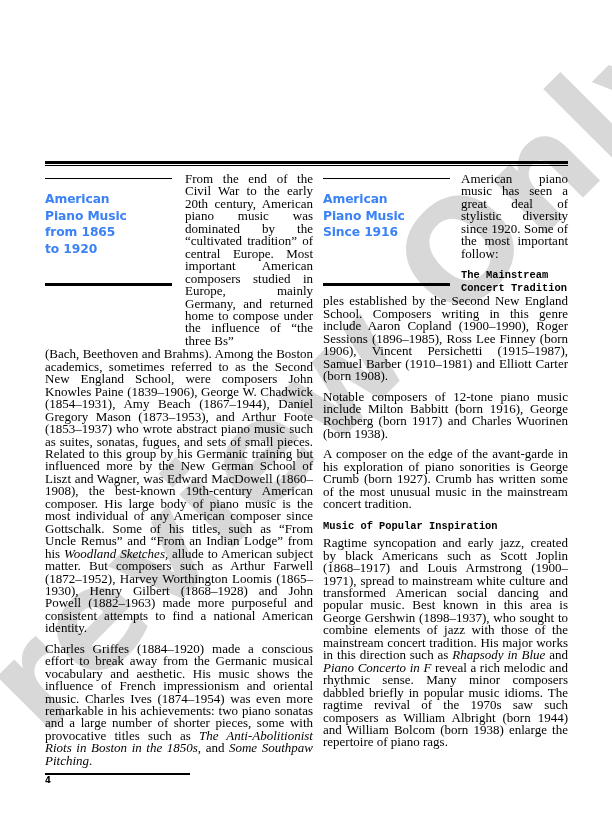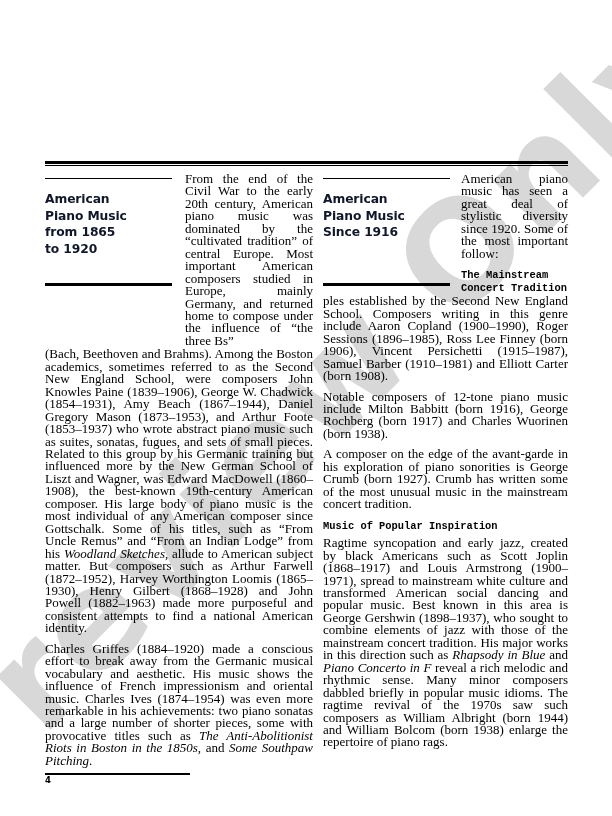--- a/index.html
+++ b/index.html
@@ -101,21 +101,21 @@
   .head-rule-bot {
     height: 2.6px;
     background: #000;
   }
   .section-title {
     font-family: "DejaVu Sans", "Liberation Sans", sans-serif;
     font-weight: 700;
     font-size: 12.3px;
     line-height: 16.6px;
     letter-spacing: -0.1px;
-    color: #0f172a;
+    color: #3b82f6;
     padding-top: 12px;
     padding-bottom: 10px;
   }
   .col-left .section-title  { min-height: 82px; }
   .col-right .section-title { min-height: 82px; }
 
   .head-side {
     flex: 1 1 auto;
     min-width: 0;
   }

